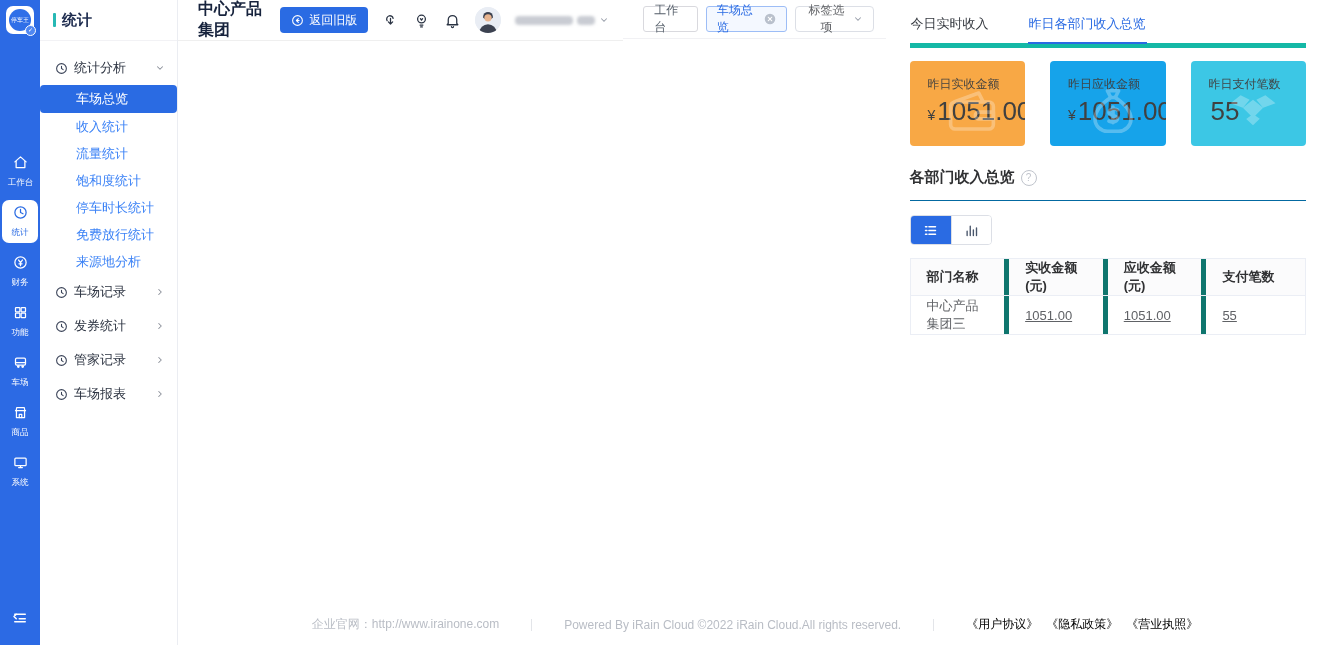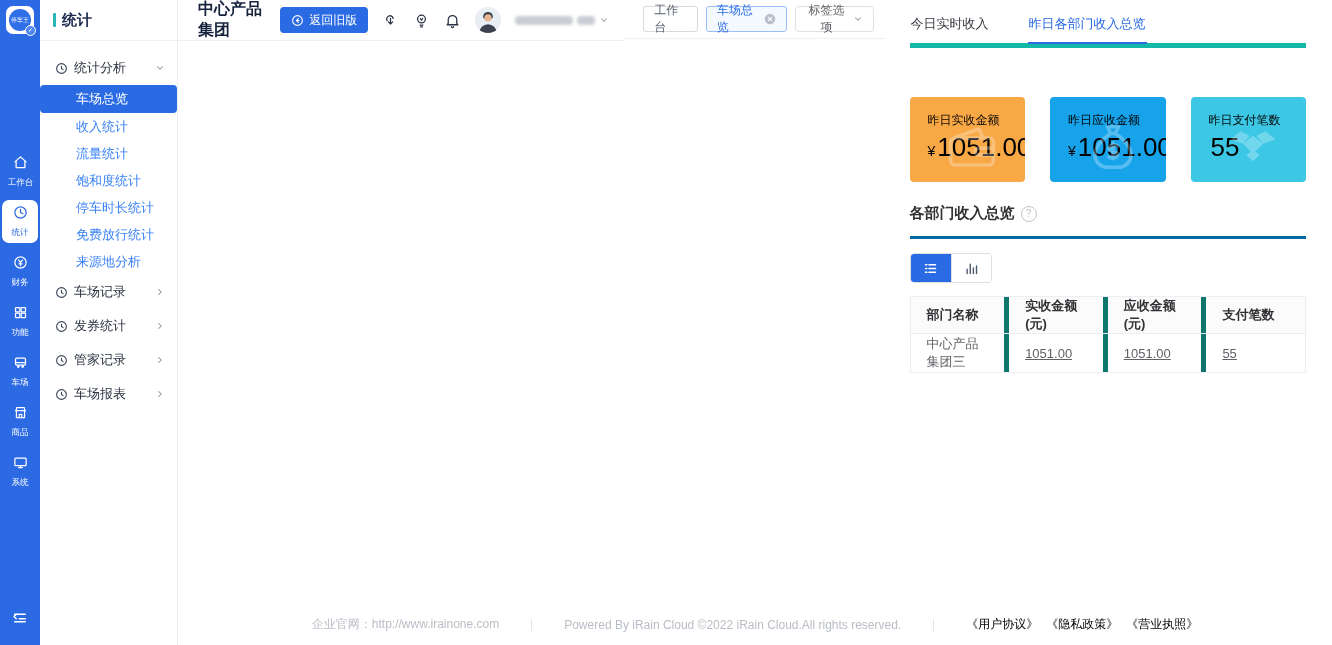--- a/index.html
+++ b/index.html
@@ -52,31 +52,31 @@
   .chip .close{display:flex;}
   .chip .close svg{width:12px;height:12px;}
   .options-btn{margin-left:auto;height:26px;display:flex;align-items:center;gap:5px;border:1px solid #dcdfe6;border-radius:4px;padding:0 10px;font-size:12px;color:#606266;background:#fff;cursor:pointer;font-family:inherit;}
 
   .content{flex:1;padding:10px 26px 0 24px;}
   .tabs{display:flex;gap:38px;border-bottom:5px solid #14b8a6;}
   .tab{padding:5px 1px 9px;font-size:13px;color:#34383f;cursor:pointer;}
   .tab.active{color:#2a6be3;border-bottom:2px solid #2a6be3;margin-bottom:-1px;}
 
   .cards{display:flex;gap:25px;margin-top:13px;}
-  .card{flex:1;height:85px;border-radius:4px;color:#000000;padding:15px 18px;position:relative;box-sizing:border-box;overflow:hidden;margin-top:36px;}
+  .card{flex:1;height:85px;border-radius:4px;color:#404040;padding:15px 18px;position:relative;box-sizing:border-box;overflow:hidden;}
   .card.c0{background:#f8a845;}
   .card.c1{background:#16a3ea;}
   .card.c2{background:#3cc7e5;}
   .card-label{font-size:12px;opacity:.96;}
   .card-value{font-size:26px;margin-top:3px;display:flex;align-items:baseline;}
   .card-cur{font-size:14px;margin-right:2px;}
   .card-icon{position:absolute;right:26px;bottom:8px;width:54px;height:54px;color:#fff;opacity:.28;}
   .card-icon svg{width:100%;height:100%;}
 
-  .section-head{margin-top:22px;display:flex;align-items:center;gap:6px;padding-bottom:13px;border-bottom:3px solid #0369a1;}
+  .section-head{margin-top:22px;display:flex;align-items:center;gap:6px;padding-bottom:13px;border-bottom:1px solid #0369a1;}
   .section-title{font-size:15px;font-weight:bold;color:#303133;}
   .help-icon{width:14px;height:14px;border:1px solid #c0c4cc;border-radius:50%;color:#c0c4cc;font-size:10px;display:flex;align-items:center;justify-content:center;cursor:pointer;}
   .help-icon::before{content:"?";}
 
   .view-toggle{margin-top:14px;display:inline-flex;border:1px solid #dcdfe6;border-radius:4px;overflow:hidden;}
   .vt-btn{width:40px;height:28px;display:flex;align-items:center;justify-content:center;background:#fff;color:#49566b;border:none;cursor:pointer;}
   .vt-btn + .vt-btn{border-left:1px solid #dcdfe6;}
   .vt-btn.active{background:#2a6be3;color:#fff;}
   .vt-btn svg{width:15px;height:15px;}
 

